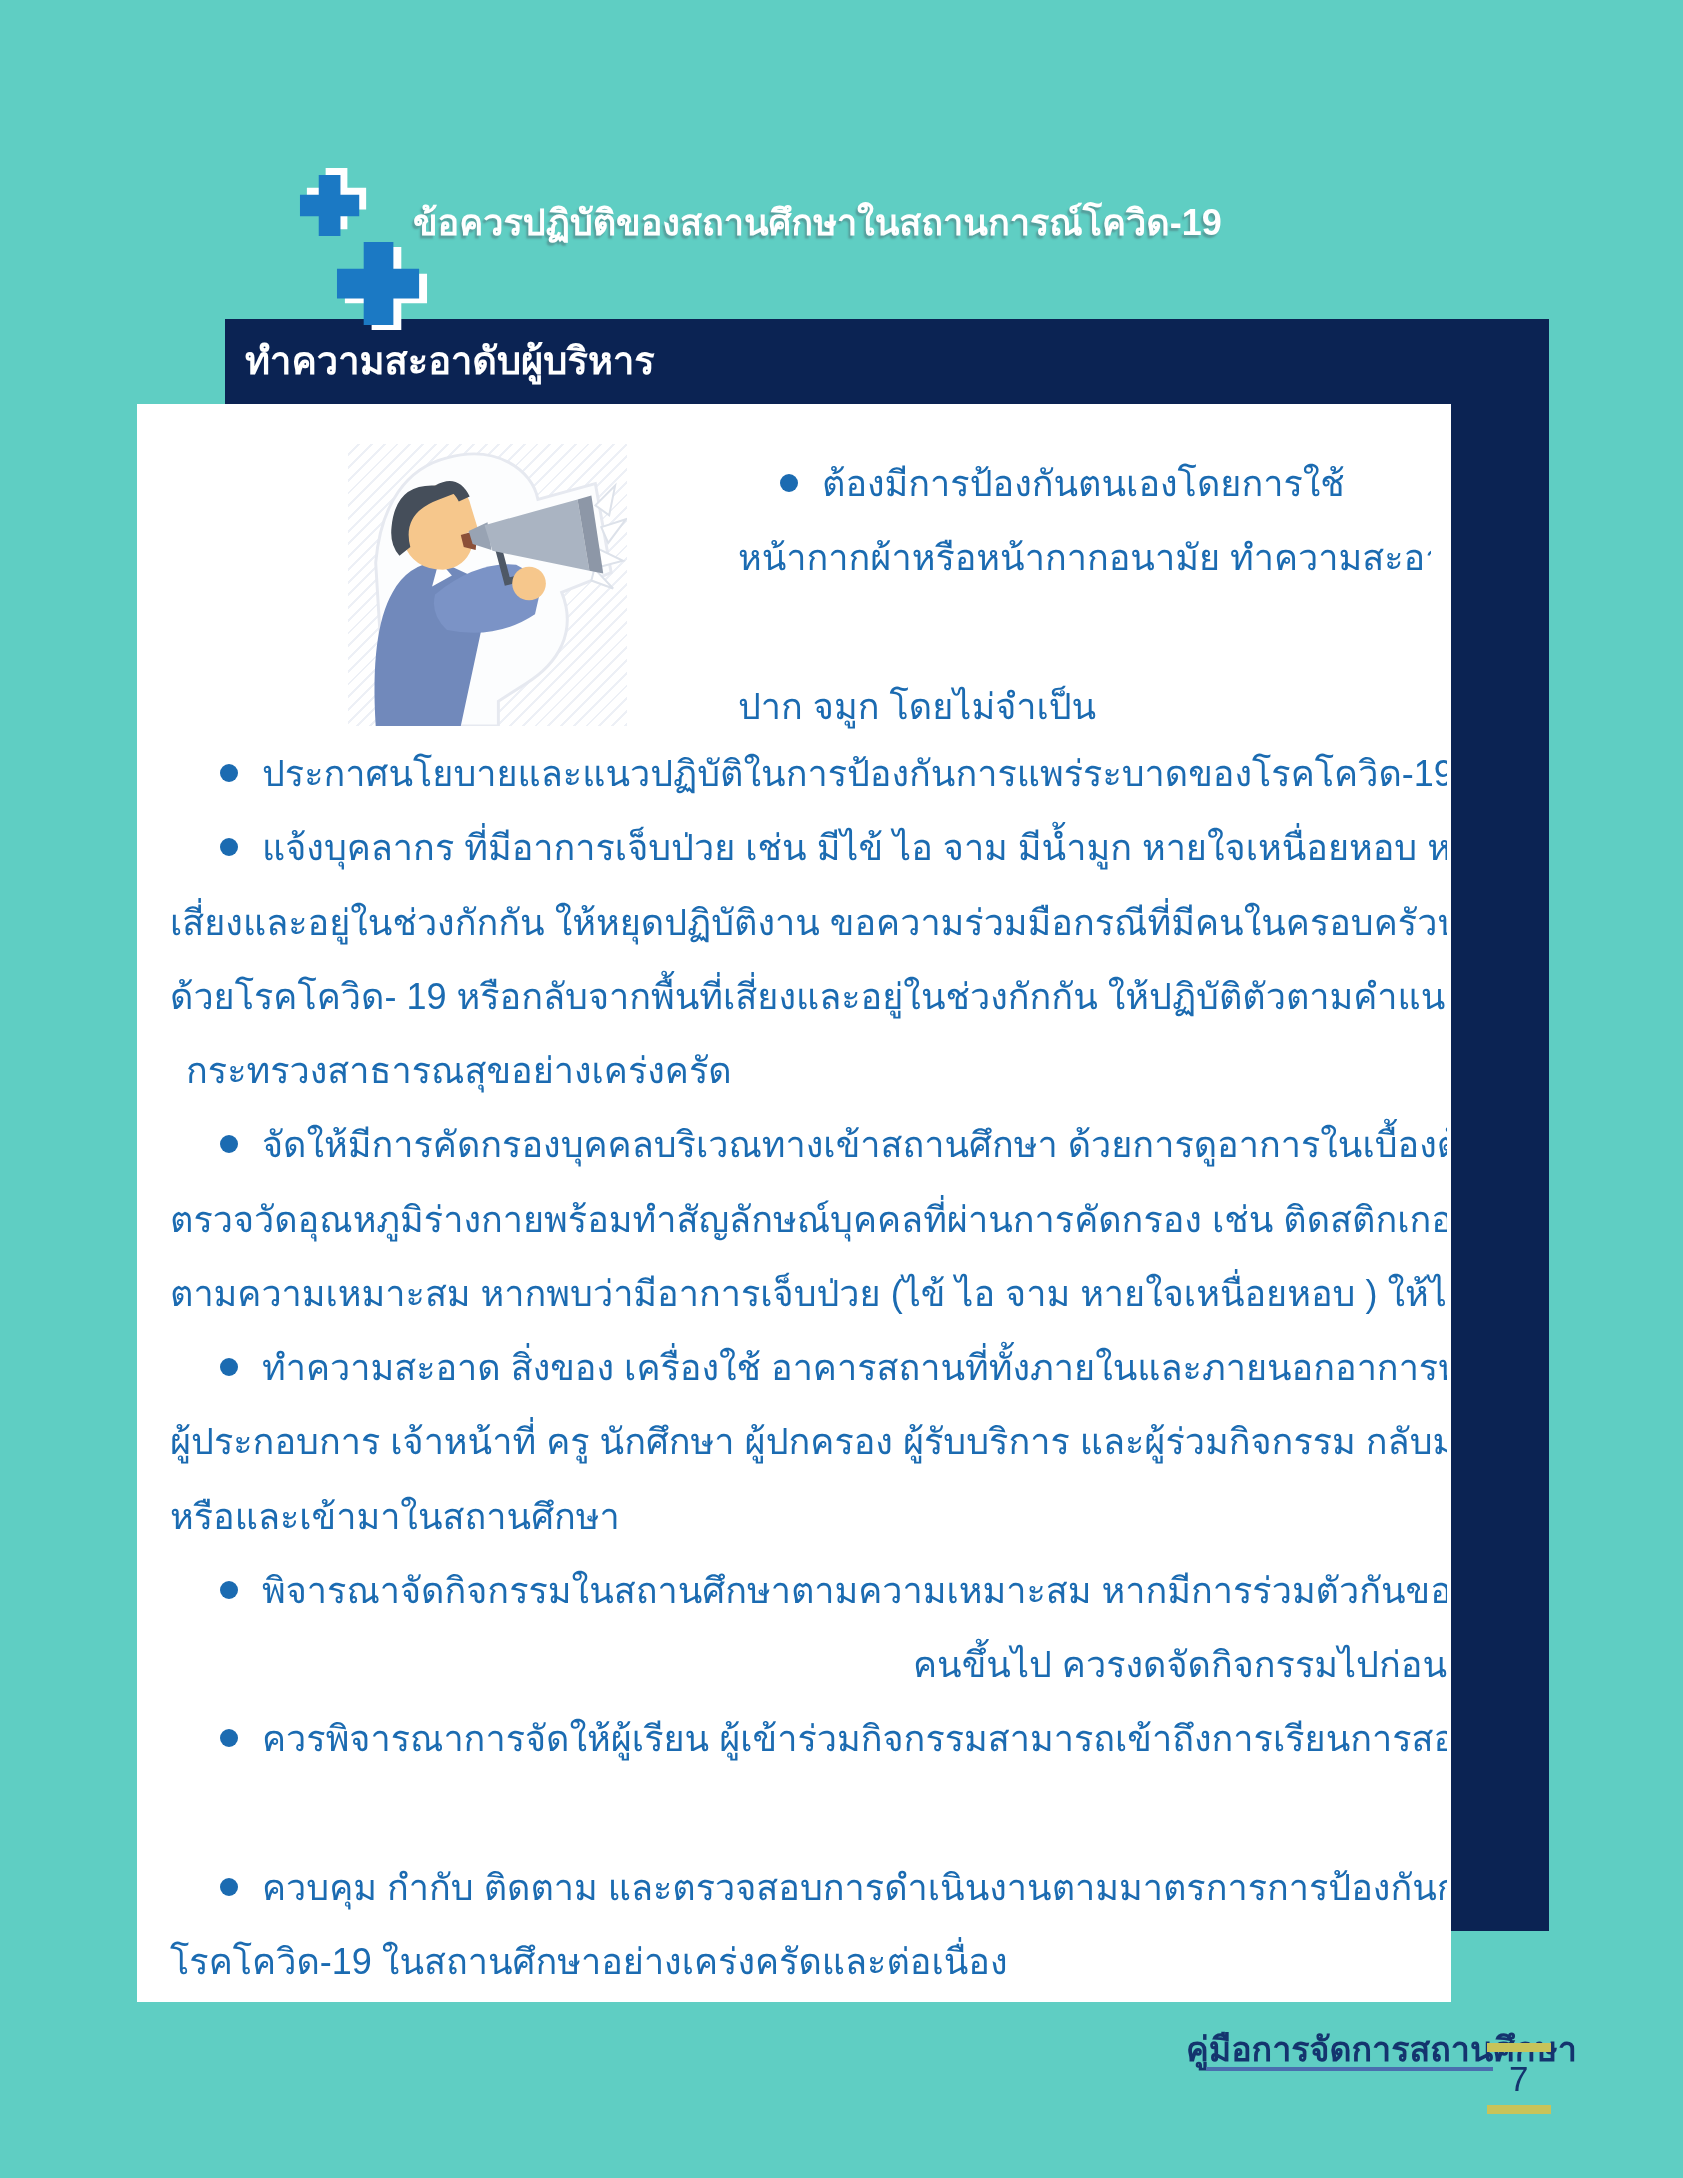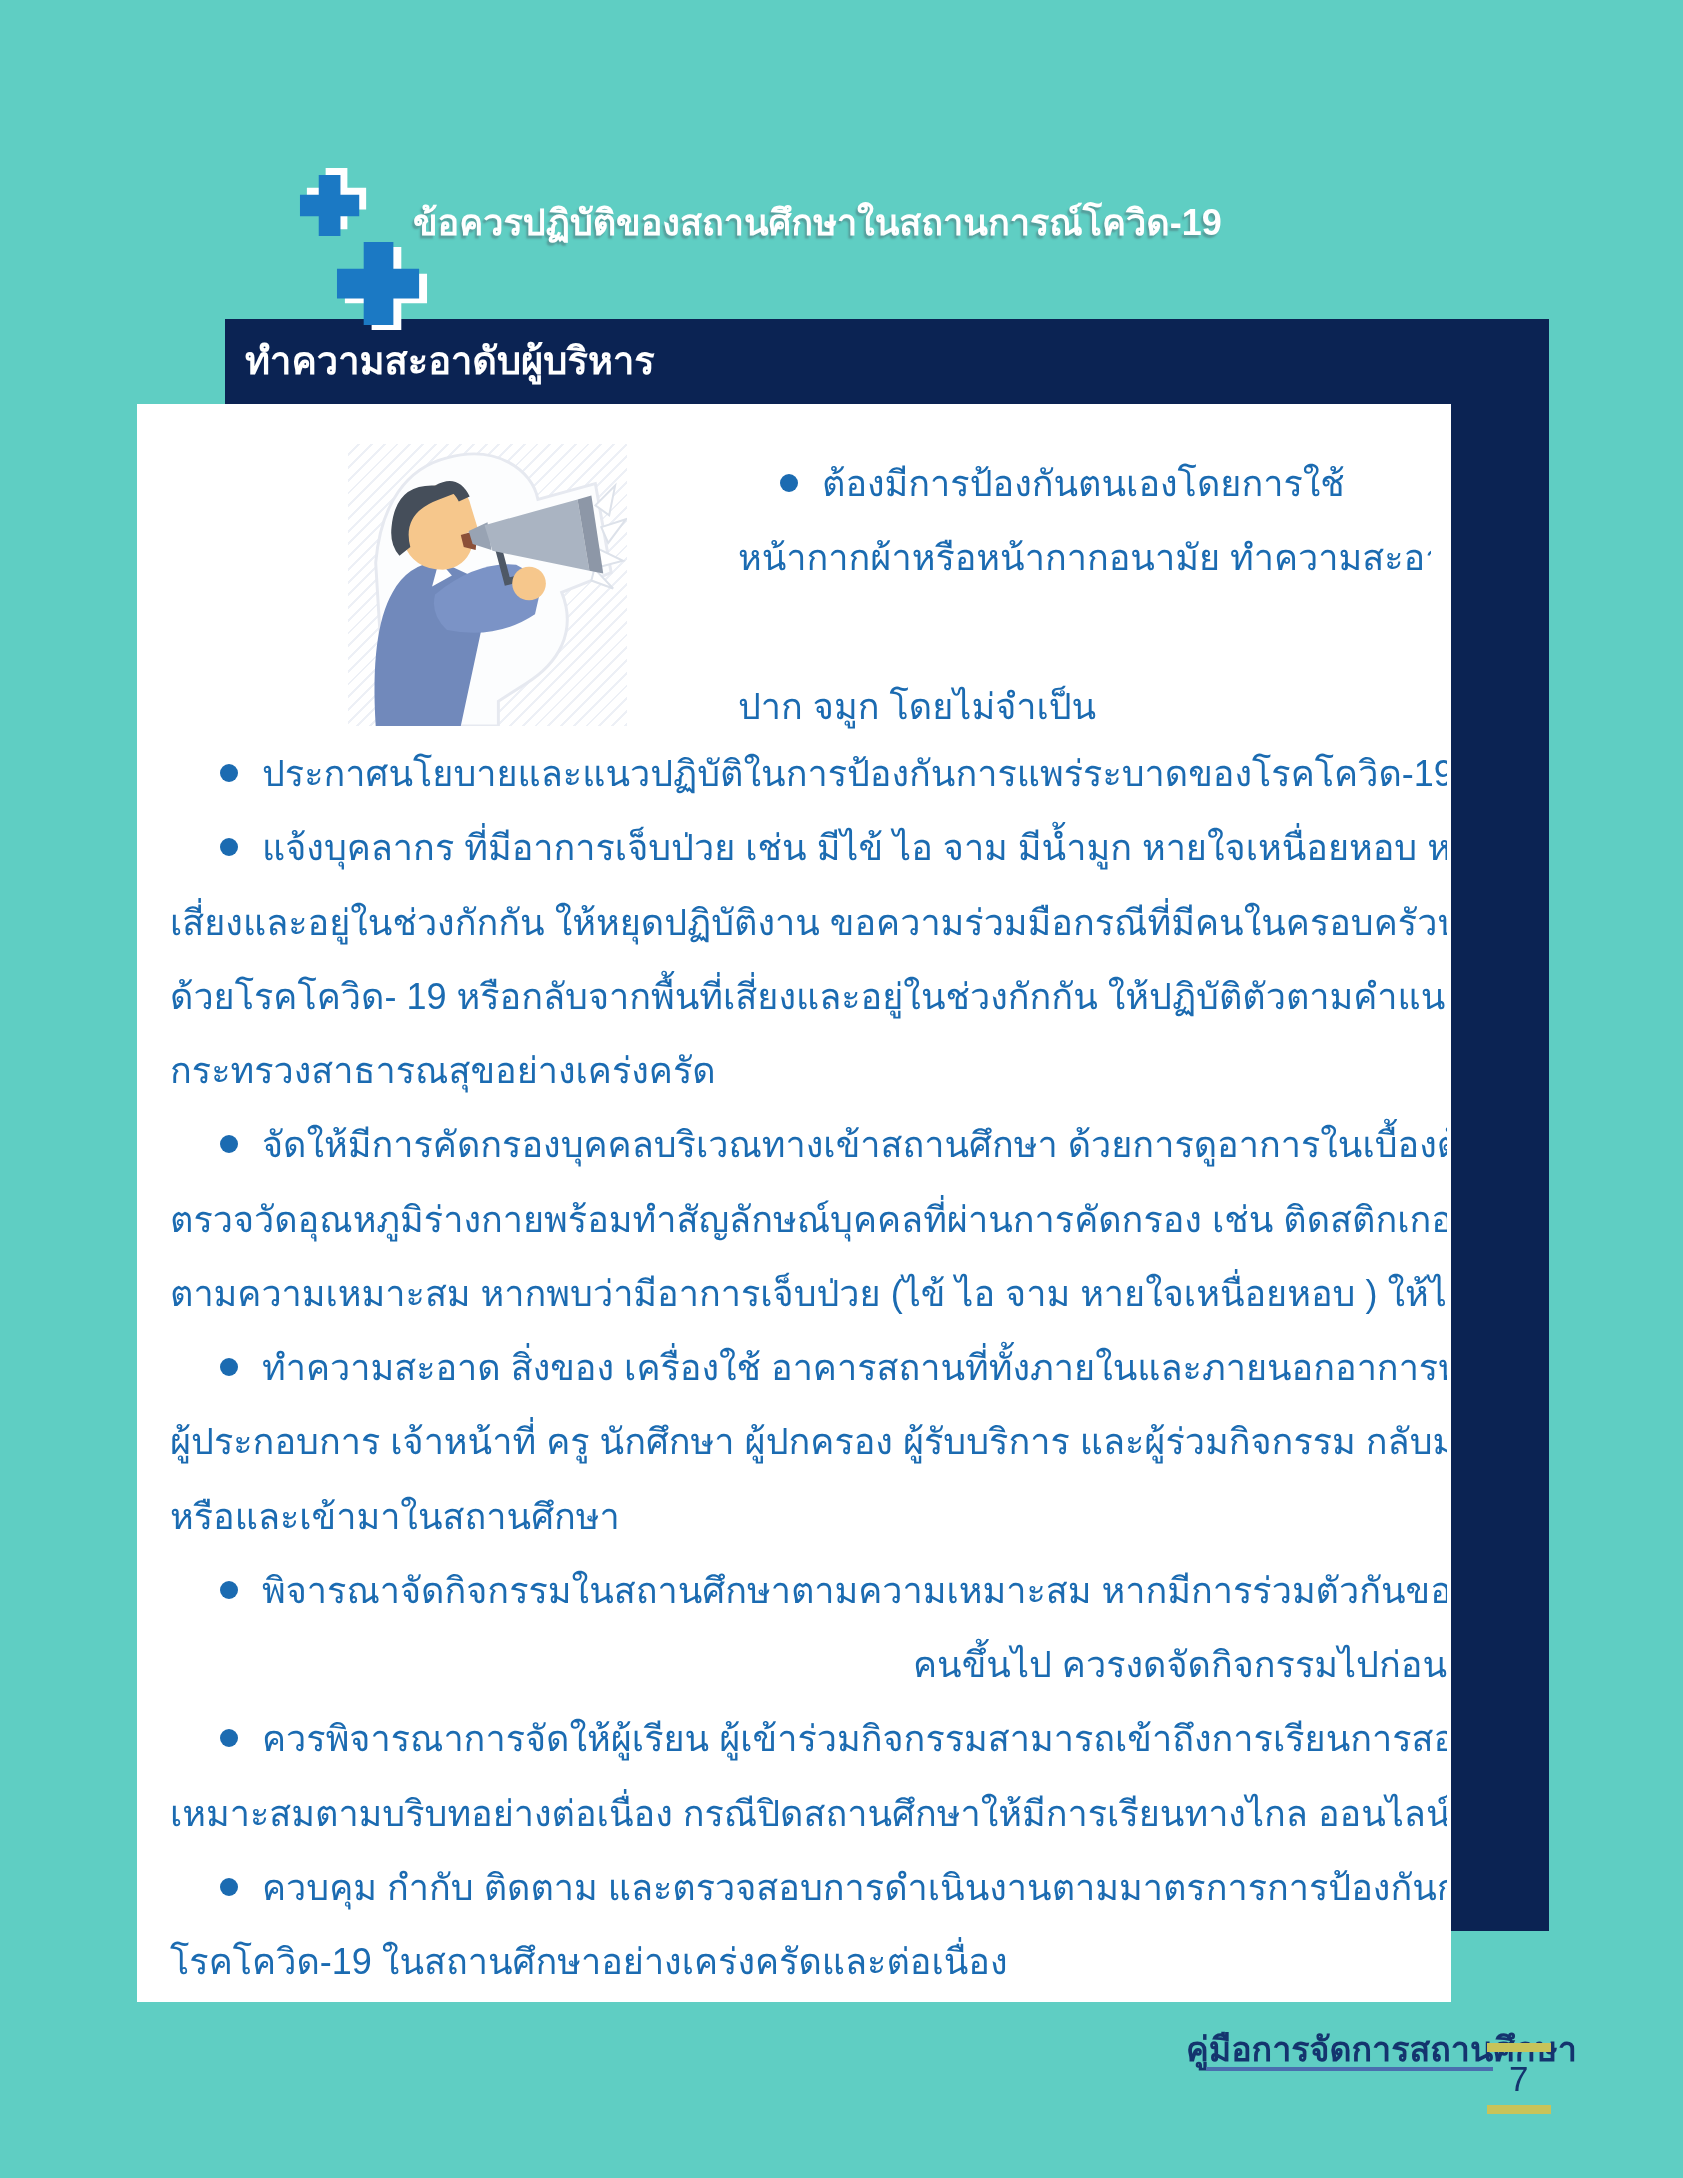--- a/index.html
+++ b/index.html
@@ -151,21 +151,21 @@
     <div class="line" style="top: 74px;">
       <span class="dot" style="margin-left: 50px;"></span>
       <span>แจ้งบุคลากร ที่มีอาการเจ็บป่วย เช่น มีไข้ ไอ จาม มีน้ำมูก หายใจเหนื่อยหอบ หรือกลับจากพื้นที่</span>
     </div>
     <div class="line" style="top: 149px;">
       <span>เสี่ยงและอยู่ในช่วงกักกัน ให้หยุดปฏิบัติงาน ขอความร่วมมือกรณีที่มีคนในครอบครัวป่วย</span>
     </div>
     <div class="line" style="top: 223px;">
       <span>ด้วยโรคโควิด- 19 หรือกลับจากพื้นที่เสี่ยงและอยู่ในช่วงกักกัน ให้ปฏิบัติตัวตามคำแนะนำของเจ้าหน้าที่</span>
     </div>
-    <div class="line" style="top: 297px;">
+    <div class="line" style="top: 297px; margin-left: 16px;">
       <span>กระทรวงสาธารณสุขอย่างเคร่งครัด</span>
     </div>
     <div class="line" style="top: 371px;">
       <span class="dot" style="margin-left: 50px;"></span>
       <span>จัดให้มีการคัดกรองบุคคลบริเวณทางเข้าสถานศึกษา ด้วยการดูอาการในเบื้องต้นหรือใช้เครื่อง</span>
     </div>
     <div class="line" style="top: 446px;">
       <span>ตรวจวัดอุณหภูมิร่างกายพร้อมทำสัญลักษณ์บุคคลที่ผ่านการคัดกรอง เช่น ติดสติกเกอร์ ตราปั๊ม หรืออื่นๆ</span>
     </div>
     <div class="line" style="top: 520px;">
@@ -184,23 +184,20 @@
     <div class="line" style="top: 817px;">
       <span class="dot" style="margin-left: 50px;"></span>
       <span>พิจารณาจัดกิจกรรมในสถานศึกษาตามความเหมาะสม หากมีการร่วมตัวกันของคนเกินกว่า 300</span>
     </div>
     <div class="line" style="top: 891px; justify-content: flex-end;">
       <span>คนขึ้นไป ควรงดจัดกิจกรรมไปก่อน</span>
     </div>
     <div class="line" style="top: 965px;">
       <span class="dot" style="margin-left: 50px;"></span>
       <span>ควรพิจารณาการจัดให้ผู้เรียน ผู้เข้าร่วมกิจกรรมสามารถเข้าถึงการเรียนการสอนที่มีคุณภาพ</span>
-    </div>
-    <div class="line" style="top: 1040px;">
-      <span>เหมาะสมตามบริบทอย่างต่อเนื่อง กรณีปิดสถานศึกษาให้มีการเรียนทางไกล ออนไลน์</span>
     </div>
     <div class="line" style="top: 1114px;">
       <span class="dot" style="margin-left: 50px;"></span>
       <span>ควบคุม กำกับ ติดตาม และตรวจสอบการดำเนินงานตามมาตรการการป้องกันการแพร่ระบาดของ</span>
     </div>
     <div class="line" style="top: 1188px;">
       <span>โรคโควิด-19 ในสถานศึกษาอย่างเคร่งครัดและต่อเนื่อง</span>
     </div>
   </div>
 

